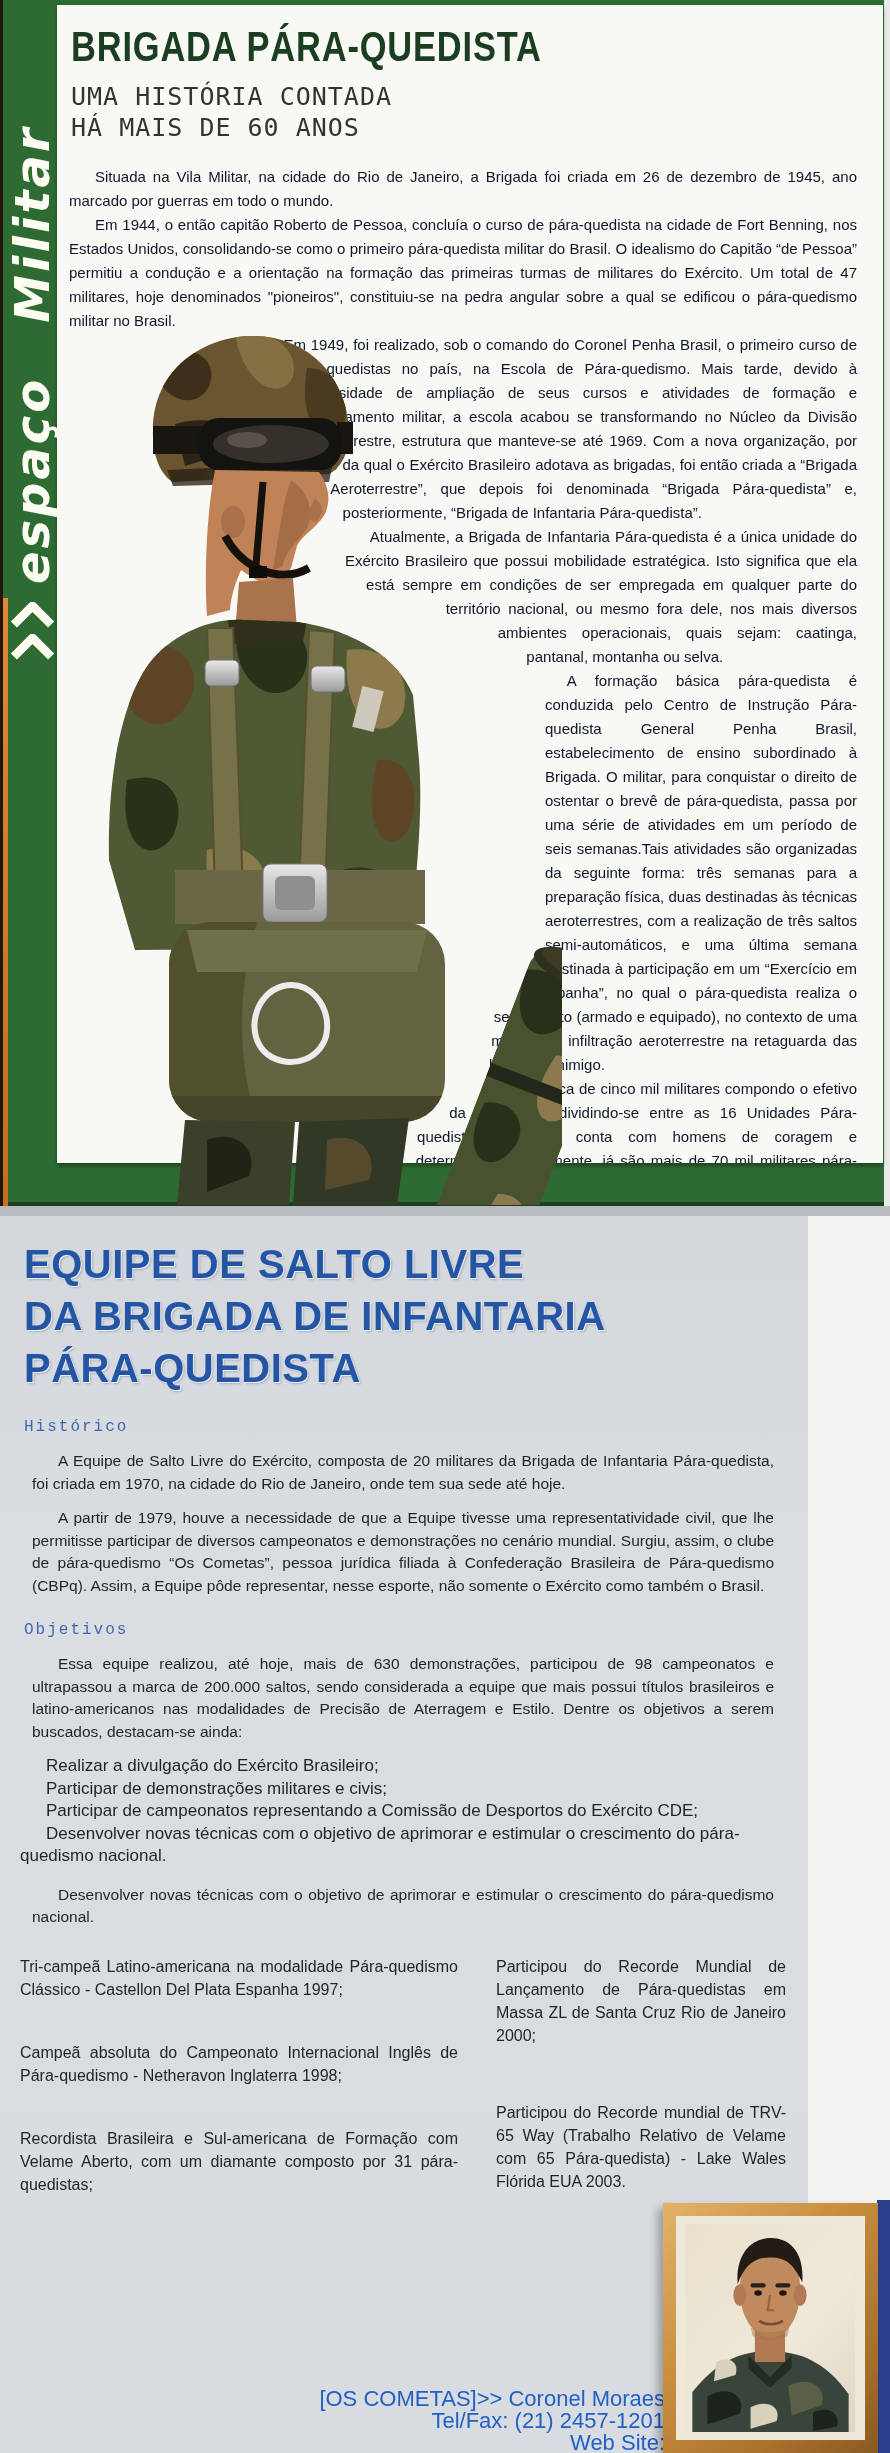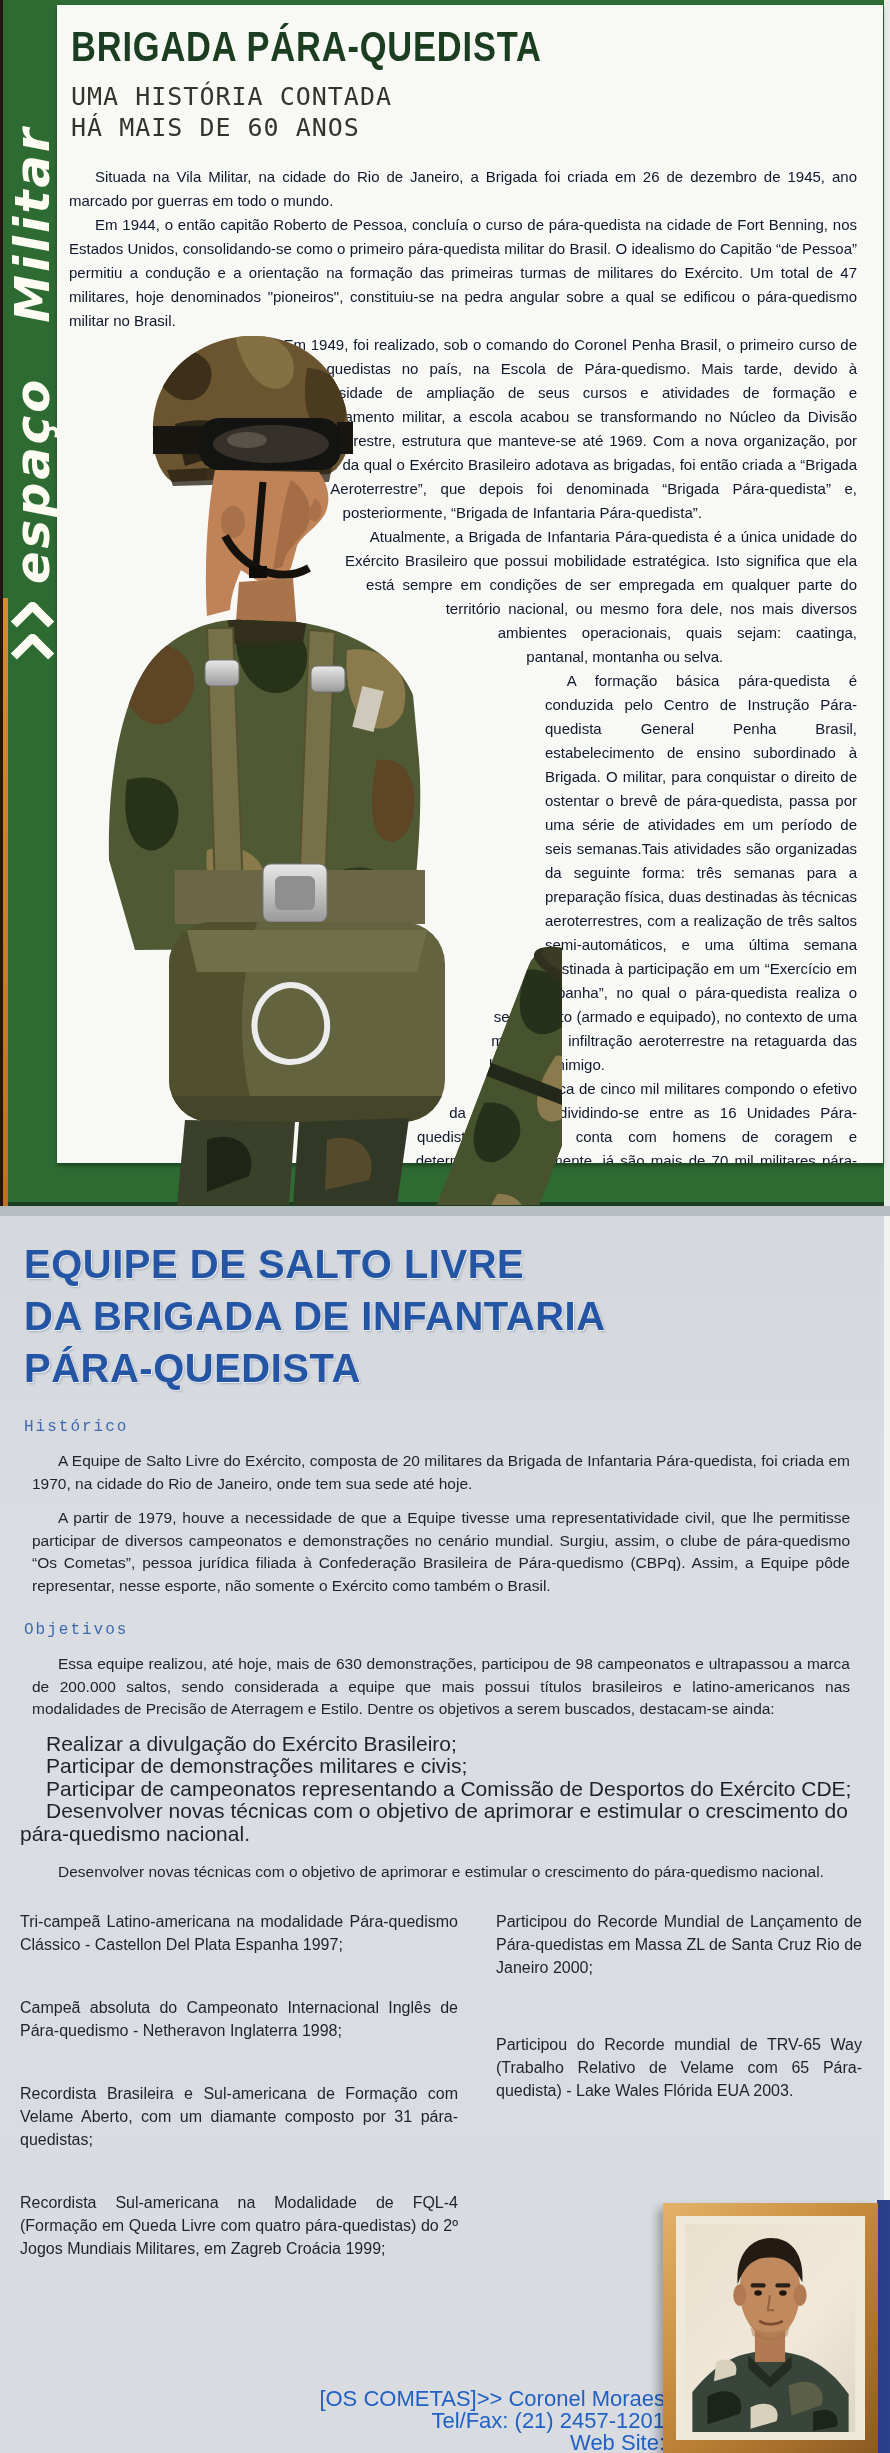--- a/index.html
+++ b/index.html
@@ -41,32 +41,32 @@
      transform-origin:0 0;transform:rotate(-90deg) translateX(-660px);
      display:flex;align-items:center;padding-left:84px;box-sizing:border-box;gap:54px;
      font-family:"DejaVu Sans",sans-serif;font-weight:bold;font-style:italic;
      font-size:48px;color:#fcfcf2;letter-spacing:3px;white-space:nowrap;}
   .chev{position:absolute;left:17px;width:22px;height:22px;
         border-top:9px solid #fcfcf2;border-right:9px solid #fcfcf2;
         border-top-right-radius:6px;transform:rotate(-45deg);z-index:3;}
   .chev1{top:606px;} .chev2{top:638px;}
 
   
-  .bottom{position:absolute;left:0;top:1216px;width:884px;height:1237px;
+  .bottom{position:absolute;left:0;top:1216px;width:808px;height:1237px;
           background:linear-gradient(#d4d8dd,#dadde2 30%,#d8dbe0);color:#1f2226;
           padding:20px 22px 0 20px;box-sizing:border-box;}
 
   .a2-title{font-size:40px;line-height:52px;font-weight:bold;color:#2355a4;letter-spacing:.5px;
             text-shadow:1px 1px 0 rgba(255,255,255,.75), 2px 2px 2px rgba(90,105,140,.35);
             margin:2px 0 0 4px;}
   .sec-head{font-family:Liberation Mono, monospace;font-size:16px;color:#3f68b0;
             letter-spacing:2px;margin:24px 0 14px 4px;}
   .b-par{font-size:15.5px;line-height:22.5px;text-align:justify;margin:12px;text-indent:26px;}
   .b-par + .b-par{margin-top:1px;}
-  .obj-list{margin:2px 0 16px 0;padding:0;list-style:none;font-size:21px;line-height:22.5px;}
+  .obj-list{margin:2px 0 16px 0;padding:0;list-style:none;font-size:17px;line-height:22.5px;}
   .obj-list li{text-indent:26px;}
 
   .columns{display:flex;gap:38px;margin-top:26px;}
   .col-left{width:438px;flex:none;}
   .col-right{flex:1;}
   .col-item{font-size:16px;line-height:23px;text-align:justify;margin:0 0 40px 0;}
   .col-right .col-item{margin-bottom:54px;}
 
   .contact{position:absolute;left:280px;top:2388px;width:385px;text-align:right;z-index:4;
            color:#2160c4;font-size:22px;line-height:22px;}
@@ -236,21 +236,20 @@
       <li>Desenvolver novas técnicas com o objetivo de aprimorar e estimular o crescimento do pára-quedismo nacional.</li>
     </ul>
 
     <p class="b-par">Desenvolver novas técnicas com o objetivo de aprimorar e estimular o crescimento do pára-quedismo nacional.</p>
 
     <div class="columns">
       <div class="col-left">
         <p class="col-item">Tri-campeã Latino-americana na modalidade Pára-quedismo Clássico - Castellon Del Plata Espanha 1997;</p>
         <p class="col-item">Campeã absoluta do Campeonato Internacional Inglês de Pára-quedismo - Netheravon Inglaterra 1998;</p>
         <p class="col-item">Recordista Brasileira e Sul-americana de Formação com Velame Aberto, com um diamante composto por 31 pára-quedistas;</p>
-        <p class="col-item">Recordista Sul-americana na Modalidade de FQL-4 (Formação em Queda Livre com quatro pára-quedistas) do 2º Jogos Mundiais Militares, em Zagreb  Croácia  1999;</p>
       </div>
       <div class="col-right">
         <p class="col-item">Participou do Recorde Mundial de Lançamento de Pára-quedistas em Massa ZL de Santa Cruz  Rio de Janeiro  2000;</p>
         <p class="col-item">Participou do Recorde mundial de TRV-65 Way (Trabalho Relativo de Velame com 65  Pára-quedista) - Lake Wales Flórida EUA 2003.</p>
       </div>
     </div>
   </div>
 
   <div class="contact">
     <div class="ln1">[OS COMETAS]&gt;&gt; Coronel Moraes</div>

